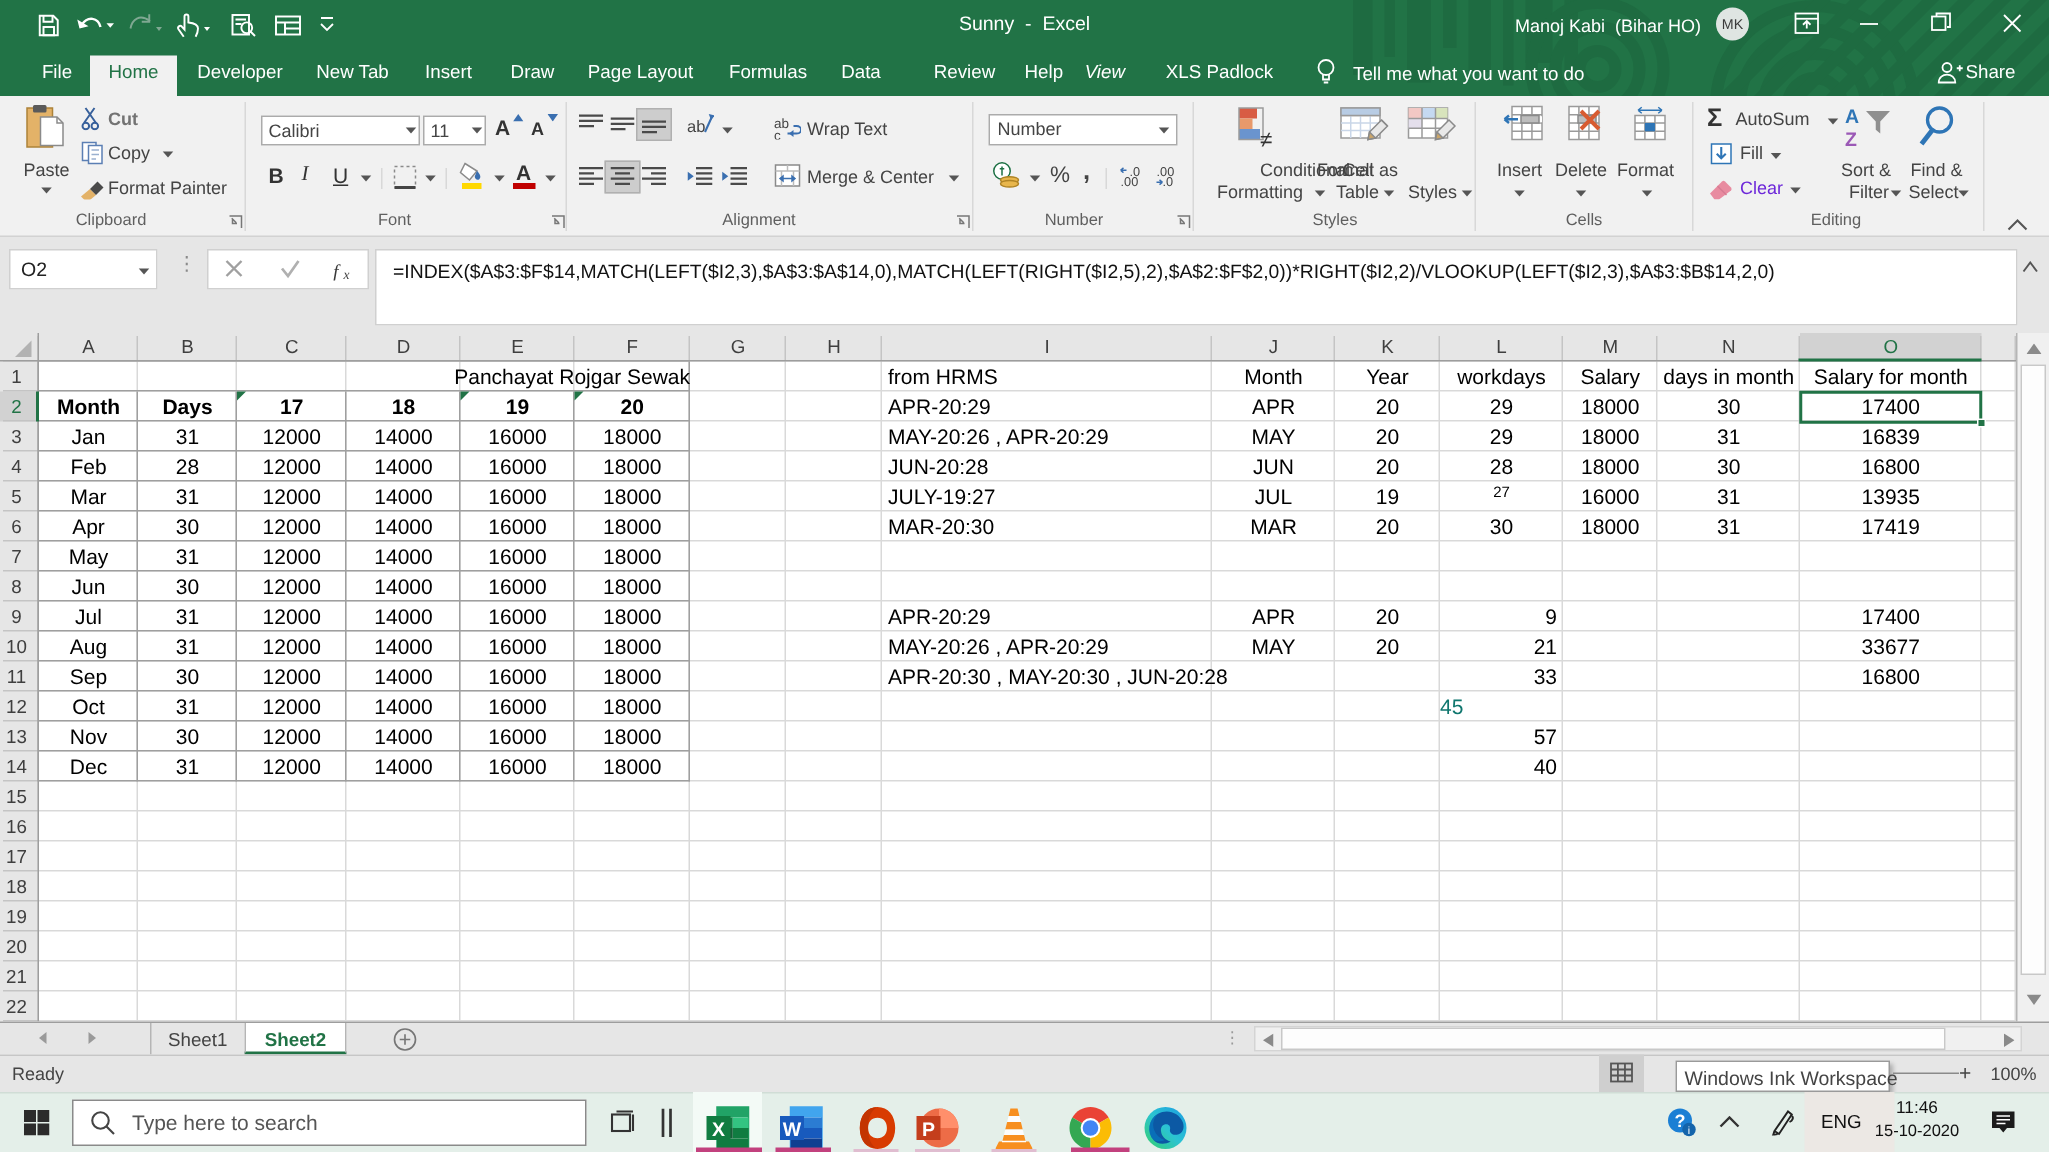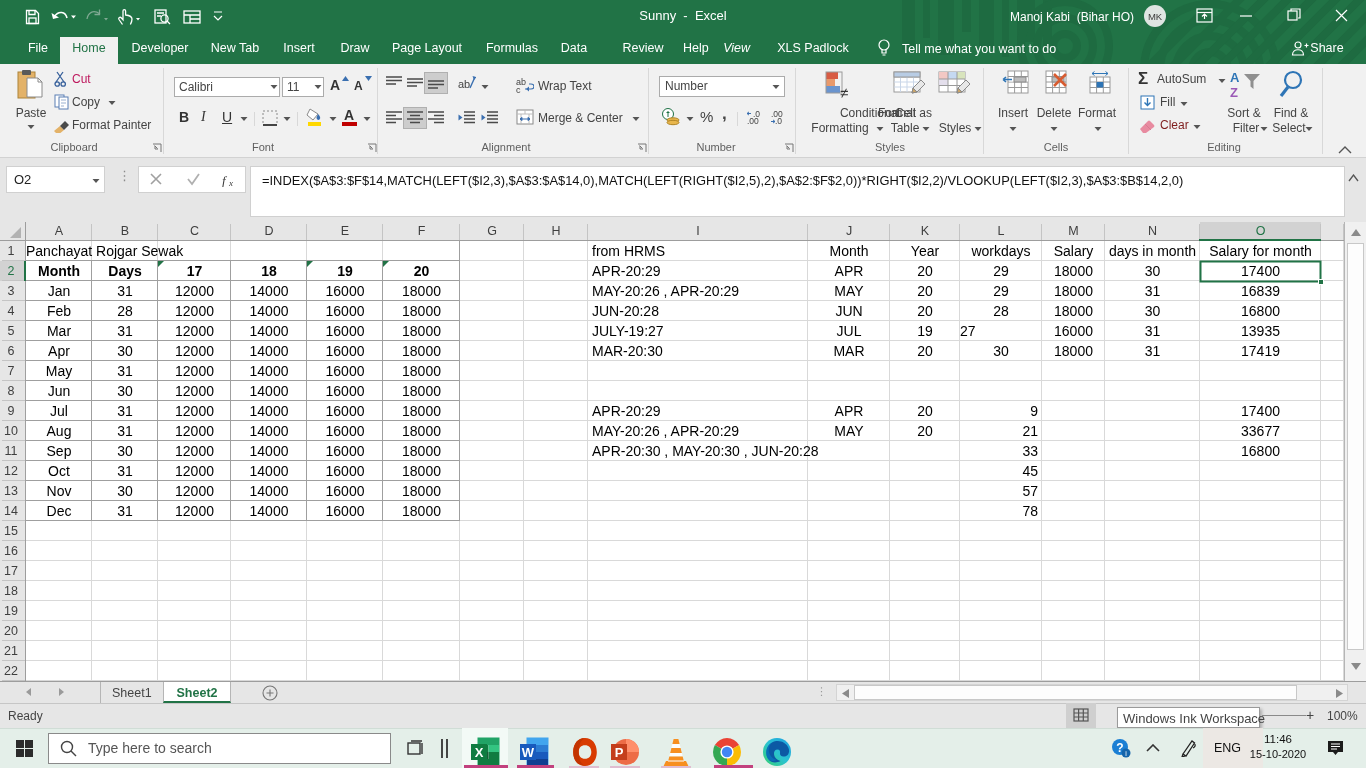--- a/index.html
+++ b/index.html
@@ -119,21 +119,21 @@
   </svg>
 <div class="tx" style="left:0px;top:106px;width:62px;text-align:center;color:#444;font-size:12px;">Paste</div>
 <svg class="ab" style="left:27px;top:124px" width="8" height="6" viewBox="0 0 8 6">
     <path d="M0.5 1 L4 5 L7.5 1 z" fill="#555"></path>
   </svg>
 <svg class="ab" style="left:54px;top:71px" width="16" height="16" viewBox="0 0 16 16" fill="none" stroke="#37609b" stroke-width="1.3">
     <path d="M3 1 l7 10 M9 1 l-7 10"></path>
     <circle cx="3.2" cy="13" r="2.2"></circle>
     <circle cx="9.2" cy="13" r="2.2"></circle>
   </svg>
-<div class="tx" style="left:72px;top:72px;color:#be185d;font-size:12px;">Cut</div>
+<div class="tx" style="left:72px;top:72px;color:#737373;font-size:12px;font-weight:bold;">Cut</div>
 <svg class="ab" style="left:54px;top:94px" width="16" height="16" viewBox="0 0 16 16" fill="none" stroke="#5b7fb4" stroke-width="1">
     <rect x="1" y="1" width="9" height="12" fill="#fff"></rect>
     <rect x="5" y="3" width="9" height="12" fill="#fff"></rect>
     <path d="M7 6 h5 M7 9 h5 M7 12 h3" stroke="#9ab0cf"></path>
   </svg>
 <div class="tx" style="left:72px;top:95px;color:#444;font-size:12px;">Copy</div>
 <svg class="ab" style="left:108px;top:100px" width="8" height="6" viewBox="0 0 8 6">
     <path d="M0.5 1 L4 5 L7.5 1 z" fill="#555"></path>
   </svg>
 <svg class="ab" style="left:53px;top:117px" width="18" height="16" viewBox="0 0 18 16">
@@ -366,21 +366,21 @@
     <path d="M7.5 3 v7 M4.5 7.5 l3 3 3 -3" stroke="#2e75b6" fill="none" stroke-width="1.4"></path>
   </svg>
 <div class="tx" style="left:1160px;top:95px;color:#444;font-size:12px;">Fill</div>
 <svg class="ab" style="left:1180px;top:101px" width="8" height="6" viewBox="0 0 8 6">
     <path d="M0.5 1 L4 5 L7.5 1 z" fill="#555"></path>
   </svg>
 <svg class="ab" style="left:1139px;top:119px" width="17" height="14" viewBox="0 0 17 14">
     <path d="M1 10 L9 2 a1.5 1.5 0 0 1 2 0 l4 4 a1.5 1.5 0 0 1 0 2 L7 14 H4 z" fill="#e88ba0"></path>
     <path d="M6 5 l6 6" stroke="#d77b93"></path>
   </svg>
-<div class="tx" style="left:1160px;top:118px;color:#7f1d1d;font-size:12px;">Clear</div>
+<div class="tx" style="left:1160px;top:118px;color:#6d28d9;font-size:12px;">Clear</div>
 <svg class="ab" style="left:1193px;top:124px" width="8" height="6" viewBox="0 0 8 6">
     <path d="M0.5 1 L4 5 L7.5 1 z" fill="#555"></path>
   </svg>
 <svg class="ab" style="left:1230px;top:70px" width="32" height="30" viewBox="0 0 32 30">
     <text x="0" y="12" font-size="13" font-weight="bold" fill="#2e75b6">A</text>
     <text x="0" y="27" font-size="13" font-weight="bold" fill="#9b59b6">Z</text>
     <path d="M14 4 h16 l-6.5 7 v8 l-3 -2.5 v-5.5 z" fill="#8f8f8f"></path>
   </svg>
 <div class="tx" style="left:1204px;top:106px;width:80px;text-align:center;color:#444;font-size:12px;">Sort &amp;</div>
 <div class="tx" style="left:1206px;top:121px;width:80px;text-align:center;color:#444;font-size:12px;">Filter</div>
@@ -570,21 +570,21 @@
 <div class="tx" style="left:0;top:484px;width:22px;text-align:center;font-size:12.5px;color:#3f3f3f;">13</div>
 <div class="tx" style="left:0;top:504px;width:22px;text-align:center;font-size:12.5px;color:#3f3f3f;">14</div>
 <div class="tx" style="left:0;top:524px;width:22px;text-align:center;font-size:12.5px;color:#3f3f3f;">15</div>
 <div class="tx" style="left:0;top:544px;width:22px;text-align:center;font-size:12.5px;color:#3f3f3f;">16</div>
 <div class="tx" style="left:0;top:564px;width:22px;text-align:center;font-size:12.5px;color:#3f3f3f;">17</div>
 <div class="tx" style="left:0;top:584px;width:22px;text-align:center;font-size:12.5px;color:#3f3f3f;">18</div>
 <div class="tx" style="left:0;top:604px;width:22px;text-align:center;font-size:12.5px;color:#3f3f3f;">19</div>
 <div class="tx" style="left:0;top:624px;width:22px;text-align:center;font-size:12.5px;color:#3f3f3f;">20</div>
 <div class="tx" style="left:0;top:644px;width:22px;text-align:center;font-size:12.5px;color:#3f3f3f;">21</div>
 <div class="tx" style="left:0;top:664px;width:22px;text-align:center;font-size:12.5px;color:#3f3f3f;">22</div>
-<div class="tx" style="left:26px;top:243px;width:434px;text-align:left;font-size:14px;color:#000;">Panchayat Rojgar Sewak</div>
+<div class="tx" style="left:26px;top:243px;width:434px;text-align:right;font-size:14px;color:#000;">Panchayat Rojgar Sewak</div>
 <div class="tx" style="left:592px;top:243px;font-size:14px;color:#000;">from HRMS</div>
 <div class="tx" style="left:26px;top:263px;width:66px;text-align:center;font-size:14px;color:#000;font-weight:bold;">Month</div>
 <div class="tx" style="left:92px;top:263px;width:66px;text-align:center;font-size:14px;color:#000;font-weight:bold;">Days</div>
 <div class="tx" style="left:158px;top:263px;width:73px;text-align:center;font-size:14px;color:#000;font-weight:bold;">17</div>
 <div class="tx" style="left:231px;top:263px;width:76px;text-align:center;font-size:14px;color:#000;font-weight:bold;">18</div>
 <div class="tx" style="left:307px;top:263px;width:76px;text-align:center;font-size:14px;color:#000;font-weight:bold;">19</div>
 <div class="tx" style="left:383px;top:263px;width:77px;text-align:center;font-size:14px;color:#000;font-weight:bold;">20</div>
 <div class="tx" style="left:26px;top:283px;width:66px;text-align:center;font-size:14px;color:#000;">Jan</div>
 <div class="tx" style="left:92px;top:283px;width:66px;text-align:center;font-size:14px;color:#000;">31</div>
 <div class="tx" style="left:158px;top:283px;width:73px;text-align:center;font-size:14px;color:#000;">12000</div>
@@ -678,28 +678,28 @@
 <div class="tx" style="left:890px;top:283px;width:70px;text-align:center;font-size:14px;color:#000;">20</div>
 <div class="tx" style="left:890px;top:303px;width:70px;text-align:center;font-size:14px;color:#000;">20</div>
 <div class="tx" style="left:890px;top:323px;width:70px;text-align:center;font-size:14px;color:#000;">19</div>
 <div class="tx" style="left:890px;top:343px;width:70px;text-align:center;font-size:14px;color:#000;">20</div>
 <div class="tx" style="left:890px;top:403px;width:70px;text-align:center;font-size:14px;color:#000;">20</div>
 <div class="tx" style="left:890px;top:423px;width:70px;text-align:center;font-size:14px;color:#000;">20</div>
 <div class="tx" style="left:960px;top:243px;width:82px;text-align:center;font-size:14px;color:#000;">workdays</div>
 <div class="tx" style="left:960px;top:263px;width:82px;text-align:center;font-size:14px;color:#000;">29</div>
 <div class="tx" style="left:960px;top:283px;width:82px;text-align:center;font-size:14px;color:#000;">29</div>
 <div class="tx" style="left:960px;top:303px;width:82px;text-align:center;font-size:14px;color:#000;">28</div>
-<div class="tx" style="left:960px;top:323px;width:82px;font-size:14px;color:#000;">27</div>
+<div class="tx" style="left:960px;top:323px;width:82px;text-align:center;font-size:10px;color:#000;">27</div>
 <div class="tx" style="left:960px;top:343px;width:82px;text-align:center;font-size:14px;color:#000;">30</div>
 <div class="tx" style="left:960px;top:403px;width:78px;text-align:right;font-size:14px;color:#000;">9</div>
 <div class="tx" style="left:960px;top:423px;width:78px;text-align:right;font-size:14px;color:#000;">21</div>
 <div class="tx" style="left:960px;top:443px;width:78px;text-align:right;font-size:14px;color:#000;">33</div>
-<div class="tx" style="left:960px;top:463px;width:78px;text-align:right;font-size:14px;color:#000000;">45</div>
+<div class="tx" style="left:960px;top:463px;width:78px;text-align:left;font-size:14px;color:#0f766e;">45</div>
 <div class="tx" style="left:960px;top:483px;width:78px;text-align:right;font-size:14px;color:#000;">57</div>
-<div class="tx" style="left:960px;top:503px;width:78px;text-align:right;font-size:14px;color:#000;">78</div>
+<div class="tx" style="left:960px;top:503px;width:78px;text-align:right;font-size:14px;color:#000;">40</div>
 <div class="tx" style="left:1042px;top:243px;width:63px;text-align:center;font-size:14px;color:#000;">Salary</div>
 <div class="tx" style="left:1042px;top:263px;width:63px;text-align:center;font-size:14px;color:#000;">18000</div>
 <div class="tx" style="left:1042px;top:283px;width:63px;text-align:center;font-size:14px;color:#000;">18000</div>
 <div class="tx" style="left:1042px;top:303px;width:63px;text-align:center;font-size:14px;color:#000;">18000</div>
 <div class="tx" style="left:1042px;top:323px;width:63px;text-align:center;font-size:14px;color:#000;">16000</div>
 <div class="tx" style="left:1042px;top:343px;width:63px;text-align:center;font-size:14px;color:#000;">18000</div>
 <div class="tx" style="left:1105px;top:243px;width:95px;text-align:center;font-size:14px;color:#000;">days in month</div>
 <div class="tx" style="left:1105px;top:263px;width:95px;text-align:center;font-size:14px;color:#000;">30</div>
 <div class="tx" style="left:1105px;top:283px;width:95px;text-align:center;font-size:14px;color:#000;">31</div>
 <div class="tx" style="left:1105px;top:303px;width:95px;text-align:center;font-size:14px;color:#000;">30</div>

